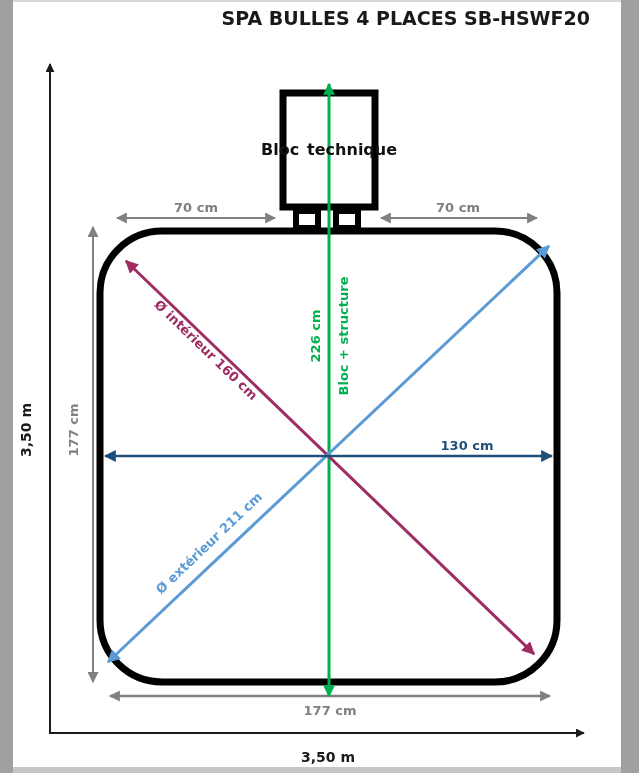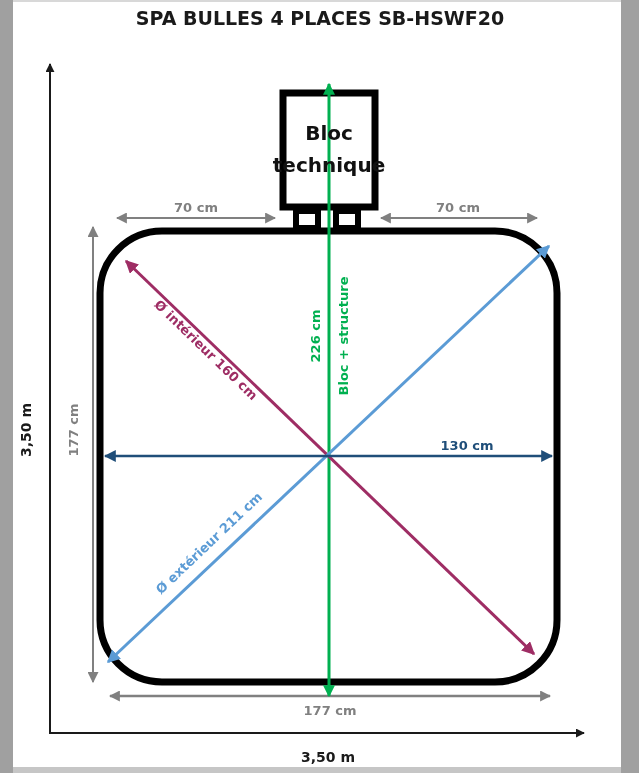--- a/index.html
+++ b/index.html
@@ -6,39 +6,39 @@
   .page{
     position:relative;width:639px;height:773px;background:#ffffff;
     font-family:"DejaVu Sans",sans-serif;overflow:hidden;
   }
   .strip{position:absolute;background:#a0a0a0;}
   .strip.left{left:0;top:0;width:13px;height:773px;}
   .strip.right{right:0;top:0;width:18px;height:773px;}
   .strip.bottom{left:13px;right:18px;bottom:0;height:6px;background:#c6c6c6;}
   .strip.top{left:13px;right:18px;top:0;height:2px;background:#d8d8d8;}
   .title-line{
-    position:absolute;left:50px;width:540px;text-align:center;
+    position:absolute;left:50px;width:540px;text-align:right;
     font-weight:bold;font-size:19px;color:#1a1a1a;letter-spacing:0px;
   }
   svg.canvas{position:absolute;left:0;top:0;}
   .lbl{
     position:absolute;white-space:nowrap;font-weight:bold;font-size:13px;
     transform:translate(-50%,-50%);
   }
   .lbl.rot90{transform:translate(-50%,-50%) rotate(-90deg);}
   .lbl.gray{color:#808080;}
   .lbl.black{color:#1a1a1a;font-size:14px;}
   .lbl.green{color:#00B050;}
   .lbl.magenta{color:#9E2D64;transform:translate(-50%,-50%) rotate(44deg);}
   .lbl.lightblue{color:#5B9BD5;transform:translate(-50%,-50%) rotate(-43.5deg);}
   .lbl.darkblue{color:#1F4E79;text-align:center;}
   .bloc-text{
     position:absolute;left:283px;top:93px;width:92px;height:112px;
-    display:flex;flex-direction:column;align-items:center;justify-content:center;
-    gap:8px;font-weight:bold;font-size:20px;color:#111;text-align:left;
+    display:flex;flex-direction:row;align-items:center;justify-content:center;
+    gap:8px;font-weight:bold;font-size:16px;color:#111;text-align:left;
   }
 </style>
 </head>
 <body>
 
 <div class="page">
 
   <div class="strip left"></div>
   <div class="strip right"></div>
   <div class="strip bottom"></div>

